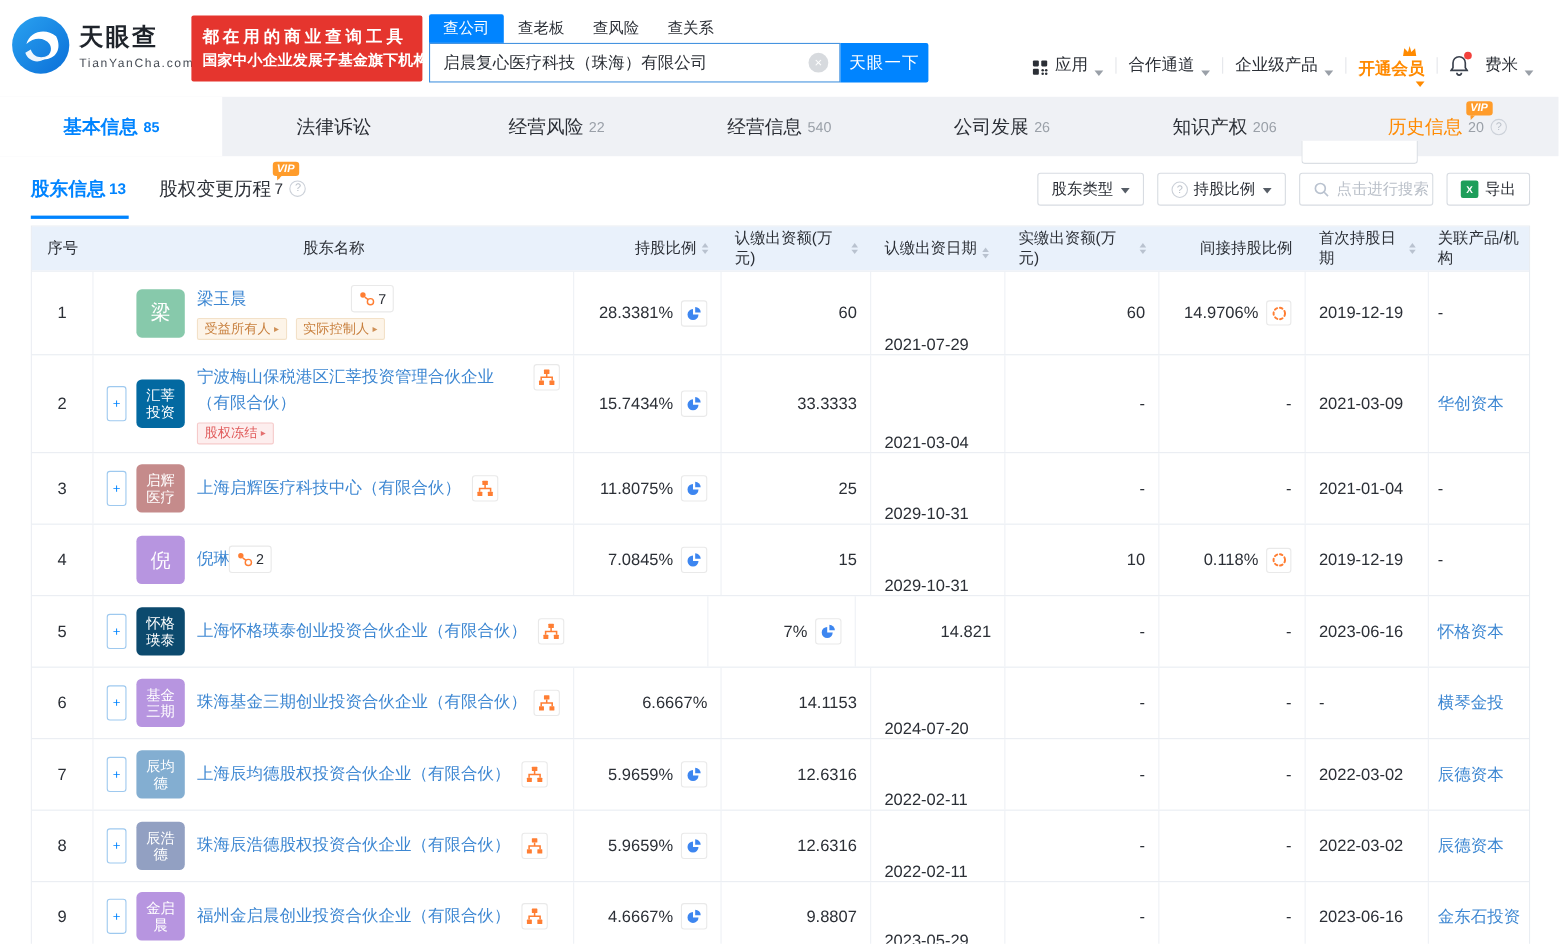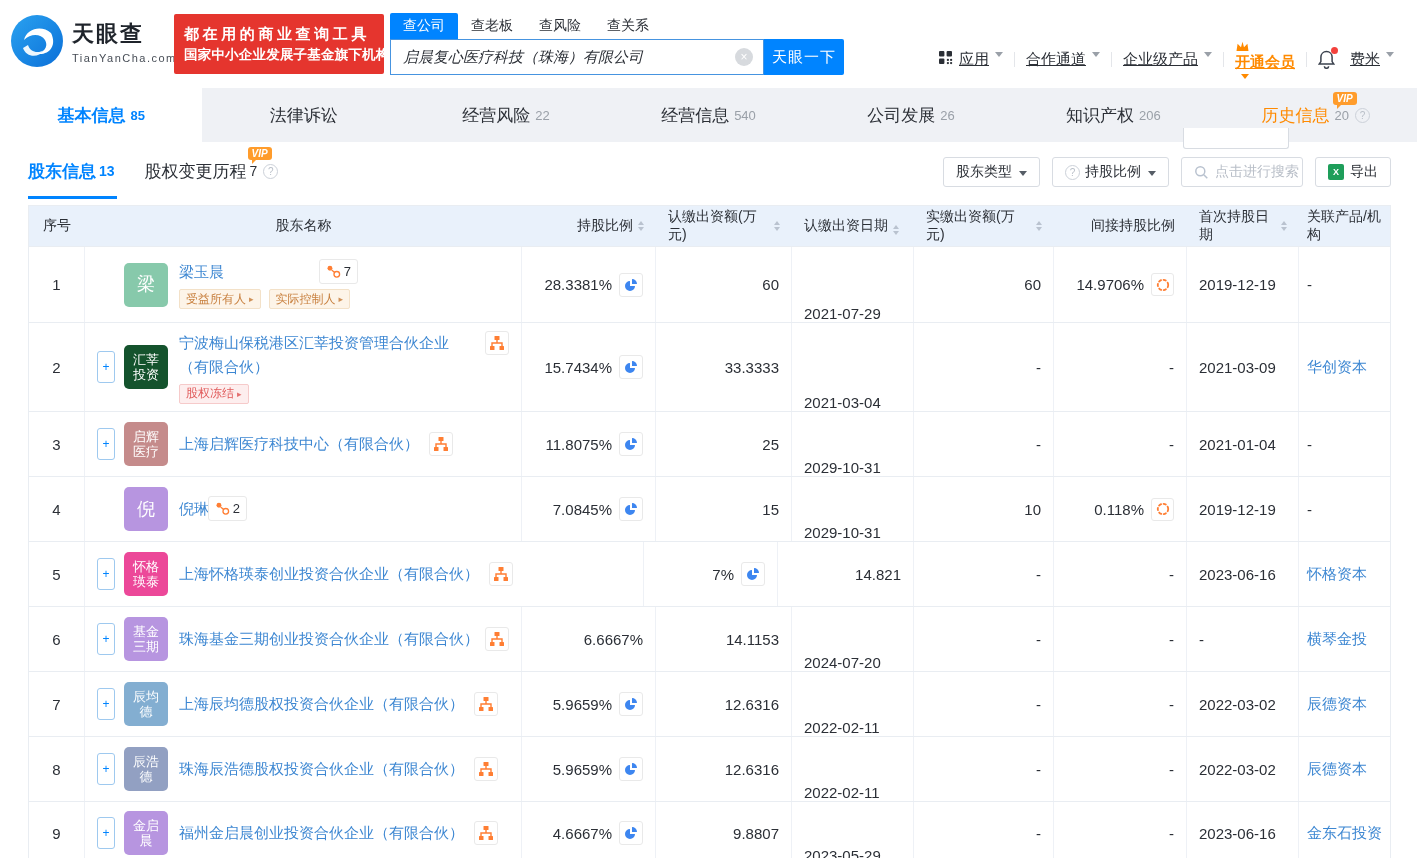--- a/index.html
+++ b/index.html
@@ -15,28 +15,28 @@
     color:#fff;border-radius:2px;padding:9px 10px;box-sizing:border-box;}
   .slogan-l1{font-size:15px;font-weight:bold;letter-spacing:3.6px;line-height:21px;white-space:nowrap;}
   .slogan-l2{font-size:13.5px;font-weight:bold;letter-spacing:.2px;line-height:21px;white-space:nowrap;}
   .searchbox{position:absolute;left:390px;top:13px;}
   .stabs{display:flex;align-items:flex-end;height:26px;}
   .stab{font-size:14px;padding:4px 13px;cursor:pointer;color:#2b2f36;}
   .stab.active{background:var(--brand_blue,#0084ff);color:#fff;border-radius:2px 2px 0 0;}
   .srow{display:flex;}
   .sinput{width:374px;height:36px;border:1px solid #4694e0;box-sizing:border-box;display:flex;
     align-items:center;padding:0 10px 0 12px;font-size:15px;background:#fff;}
-  .sinput-val{flex:1;color:#2b2f36;white-space:nowrap;overflow:hidden;font-style:italic;}
+  .sinput-val{flex:1;color:#2b2f36;white-space:nowrap;overflow:hidden;}
   .clear-btn{width:18px;height:18px;border-radius:50%;background:#d7dade;color:#fff;font-size:12px;
     display:flex;align-items:center;justify-content:center;cursor:pointer;flex:none;}
   .clear-btn::after{content:"×";margin-top:-1px;}
   .sbtn{width:80px;height:36px;background:var(--brand_blue,#0084ff);color:#fff;font-size:15px;display:flex;
     align-items:center;justify-content:center;border-radius:0 2px 2px 0;cursor:pointer;letter-spacing:1px;}
   .topmenu{position:absolute;right:12px;top:40px;display:flex;align-items:center;font-size:15px;}
-  .tm-item{display:flex;align-items:flex-start;margin:0 11px;cursor:pointer;white-space:nowrap;text-decoration:underline;}
+  .tm-item{display:flex;align-items:flex-end;margin:0 11px;cursor:pointer;white-space:nowrap;}
   .tm-item .ic{margin-right:6px;display:flex;}
   .caret{width:0;height:0;border-left:4px solid transparent;border-right:4px solid transparent;
     border-top:5px solid #9aa0a8;margin-left:6px;margin-top:2px;}
   .tm-sep{width:1px;height:15px;background:#e4e6ea;flex:none;}
   .tm-vip{color:var(--orange,#ff8a00);font-weight:bold;flex-direction:column;}
   .tm-vip .caret{border-top-color:var(--orange,#ff8a00);}
   .bell-wrap{position:relative;display:flex;margin:0 4px 0 11px;cursor:pointer;}
   .reddot{position:absolute;top:-3px;right:-3px;width:7px;height:7px;border-radius:50%;background:#f3413c;}
   
   .navbar{display:flex;height:54px;background:#eff1f5;position:relative;z-index:2;}
@@ -386,21 +386,21 @@
       </span>
     </div>
     <div class="cell w-first">2019-12-19</div>
     <div class="cell w-rel">-</div>
   </div>
 
   <div class="tr" style="height:88px;">
     <div class="cell w-no">2</div>
     <div class="cell w-name">
       <span class="expand"></span>
-      <span class="avatar" style="background-color: #14532d;">
+      <span class="avatar" style="background-color: #0369a1;">
         <span>汇莘</span>
           <span>投资</span>
       </span>
       <span class="nameblock">
         <span class="nameline wrap2">
           <a class="namelink">宁波梅山保税港区汇莘投资管理合伙企业（有限合伙）</a>
           <span class="iconbox">
             <svg width="16" height="16" viewBox="0 0 16 16">
                 <rect x="5.5" y="1" width="5" height="4" rx=".5" fill="#ff7e33"></rect>
                 <path d="M8 5v3M3 11V8h10v3" fill="none" stroke="#ff7e33" stroke-width="1.4"></path>
@@ -516,21 +516,21 @@
       </span>
     </div>
     <div class="cell w-first">2019-12-19</div>
     <div class="cell w-rel">-</div>
   </div>
 
   <div class="tr" style="height:64px;">
     <div class="cell w-no">5</div>
     <div class="cell w-name">
       <span class="expand"></span>
-      <span class="avatar" style="background-color: #ec4899;">
+      <span class="avatar" style="background-color: #0c4a6e;">
         <span>怀格</span>
           <span>瑛泰</span>
       </span>
       <span class="nameblock">
         <span class="nameline">
           <a class="namelink">上海怀格瑛泰创业投资合伙企业（有限合伙）</a>
           <span class="iconbox">
             <svg width="16" height="16" viewBox="0 0 16 16">
                 <rect x="5.5" y="1" width="5" height="4" rx=".5" fill="#ff7e33"></rect>
                 <path d="M8 5v3M3 11V8h10v3" fill="none" stroke="#ff7e33" stroke-width="1.4"></path>

